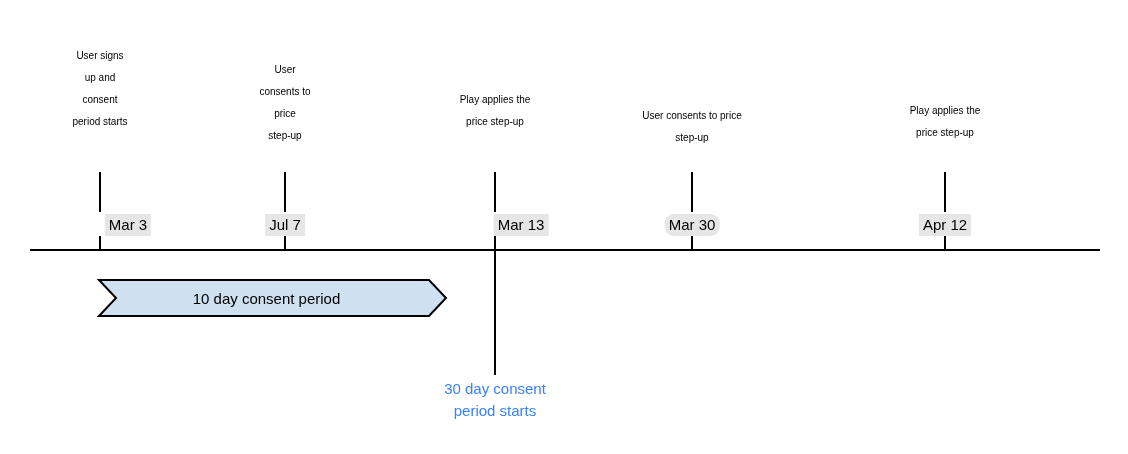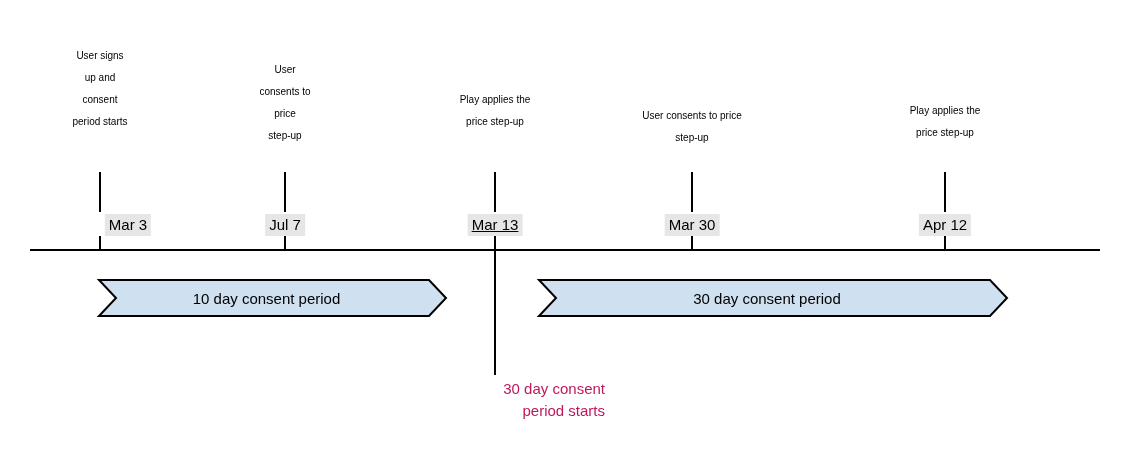--- a/index.html
+++ b/index.html
@@ -56,24 +56,24 @@
     font-size: 10px;
     line-height: 22px;
     color: #000000;
     white-space: pre-line;
   }
 
   
   .below-label {
     position: absolute;
     transform: translateX(-50%);
-    text-align: right;
+    text-align: center;
     font-size: 15px;
     line-height: 22px;
-    color: #be185d;
+    color: #3b82f6;
     white-space: pre-line;
   }
 
   
   .chevron {
     position: absolute;
     height: 38px;
   }
   .chevron svg {
     display: block;
@@ -116,45 +116,39 @@
 consents to
 price
 step-up</div>
   <div class="tick" style="left:284px; top:172px; height:40px;"></div>
   <div class="date-chip" style="left:285px; top:214px;">Jul 7</div>
   <div class="tick" style="left:284px; top:236px; height:14px;"></div>
 
   <div class="callout" style="left:495px; top:89px; width:220px;">Play applies the
 price step-up</div>
   <div class="tick" style="left:494px; top:172px; height:40px;"></div>
-  <div class="date-chip" style="left:495px; top:214px;text-decoration:underline;">Mar 13</div>
+  <div class="date-chip" style="left:521px; top:214px;">Mar 13</div>
 
   <div class="tick" style="left:494px; top:236px; height:139px;"></div>
   <div class="below-label" style="left:495px; top:378px; width:220px;">30 day consent
 period starts</div>
 
   <div class="callout" style="left:692px; top:105px; width:250px;text-align:center;">User consents to price
 step-up</div>
   <div class="tick" style="left:691px; top:172px; height:40px;"></div>
-  <div class="date-chip" style="left:692px; top:214px;">Mar 30</div>
+  <div class="date-chip" style="left:692px; top:214px;border-radius:9px;">Mar 30</div>
   <div class="tick" style="left:691px; top:236px; height:14px;"></div>
 
   <div class="callout" style="left:945px; top:100px; width:220px;">Play applies the
 price step-up</div>
   <div class="tick" style="left:944px; top:172px; height:40px;"></div>
   <div class="date-chip" style="left:945px; top:214px;">Apr 12</div>
   <div class="tick" style="left:944px; top:236px; height:14px;"></div>
 
   <div class="chevron" style="left:98px; top:279px; width:349px;">
     <svg viewBox="0 0 349 38" preserveAspectRatio="none">
       <polygon points="1,1 331,1 348,19 331,37 1,37 18,19" fill="#cfe0f0" stroke="#000000" stroke-width="2" stroke-linejoin="miter"></polygon>
     </svg>
     <div class="chevron-label">10 day consent period</div>
   </div>
 
-  <div class="chevron" style="left:538px; top:279px; width:470px;">
-    <svg viewBox="0 0 470 38" preserveAspectRatio="none">
-      <polygon points="1,1 452,1 469,19 452,37 1,37 18,19" fill="#cfe0f0" stroke="#000000" stroke-width="2" stroke-linejoin="miter"></polygon>
-    </svg>
-    <div class="chevron-label">30 day consent period</div>
-  </div>
 
 </div>
 
 </body></html>

